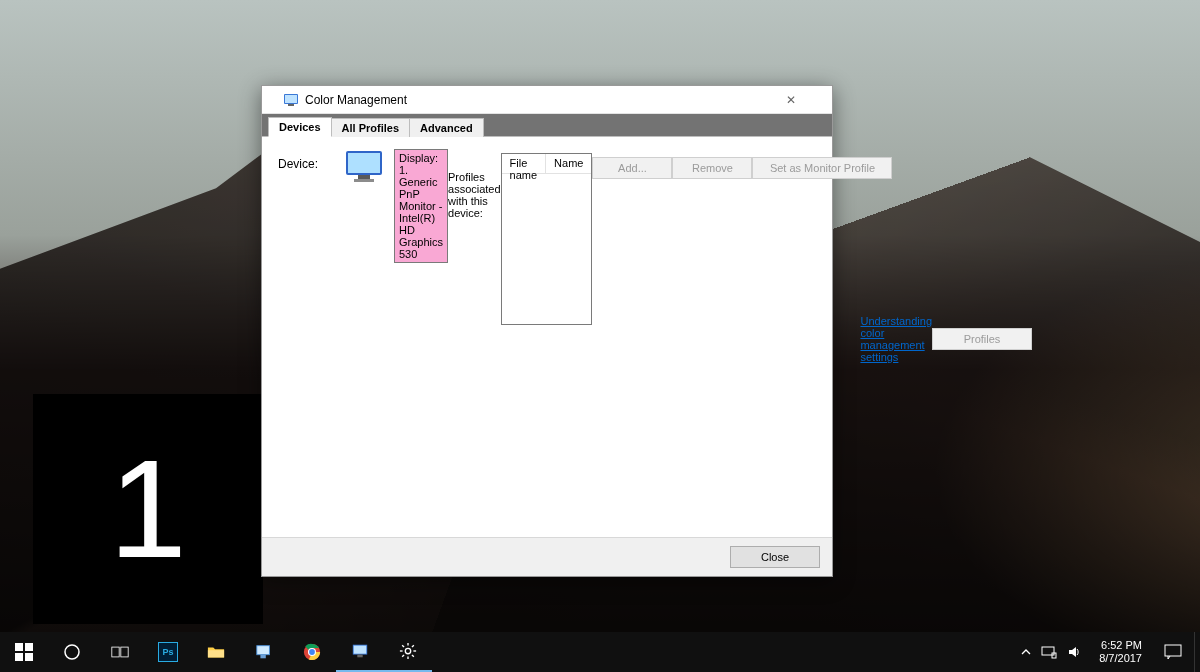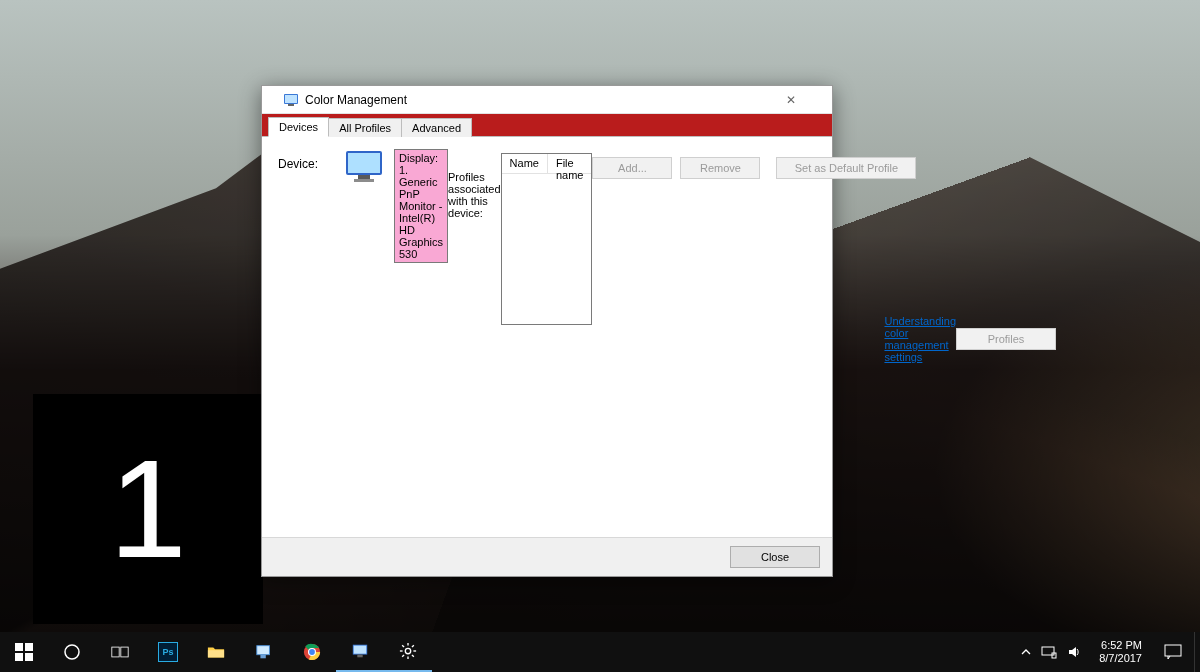--- a/index.html
+++ b/index.html
@@ -34,21 +34,21 @@
     background: #fff; border: 1px solid #999; box-shadow: 0 4px 20px rgba(0,0,0,0.45);
     display:flex; flex-direction:column;
   }
   .titlebar {
     height: 28px; display:flex; align-items:center; padding:0 21px;
     border-bottom: 1px solid #e3e3e3; background:#fff;
   }
   .titlebar .tico { width:16px; height:16px; margin-right:6px; }
   .titlebar .title { flex:1; color:#000; font-size:12px; }
   .titlebar .closex { width:40px; text-align:center; color:#666; font-family: sans-serif; cursor:default; }
-  .tabstrip { display:flex; align-items:flex-end; gap:0; padding: 2px 6px 0 6px; border-bottom:1px solid #bdbdbd; background:#b91c1c;}
+  .tabstrip { display:flex; align-items:flex-end; gap:0; padding: 2px 6px 0 6px; border-bottom:1px solid #bdbdbd; background:#737373;font-weight:bold;}
   .tab {
     padding: 3px 10px; font-size:11px; border:1px solid #bdbdbd; border-bottom:none;
     background:#f0f0f0; margin-right:-1px; position:relative; top:1px;
   }
   .tab.active { background:#fff; top:1px; z-index:2; border-bottom:1px solid #fff;}
   .body { flex:1; padding: 12px 16px 8px 16px; display:flex; flex-direction:row; }
   .row { display:flex; align-items:flex-start; gap:10px; }
   .row .label { width:56px; padding-top:8px; text-decoration: underline dotted transparent; }
   .moni-ico { width:40px; height:34px; }
   .device-select {
@@ -68,21 +68,21 @@
     left:-14px; top:-12px; width:170px; height:42px; pointer-events:none;
   }
   .section-label { margin-top:22px; font-size:11px; }
   .listbox {
     margin-top:4px; height:172px; border:1px solid #7a7a7a; background:#fff;
   }
   .listhead { display:flex; height:20px; border-bottom:1px solid #e2e2e2; font-size:11px; }
   .listhead .col { padding:3px 8px; border-right:1px solid #e2e2e2; background:#fff; }
   .listhead .col:first-child { width:62%; }
   .listhead .col:last-child { flex:1; border-right:none; }
-  .btn-row { display:flex; gap:8px; margin-top:8px; }
+  .btn-row { display:flex; margin-top:8px; }
   .btn-row .spacer { flex:1; }
   .hr { border:none; border-top:1px solid #d8d8d8; margin:14px -16px 10px -16px; }
   .link { color:#0066cc; text-decoration:underline; font-size:11px; }
   .dlg-footer {
     border-top:1px solid #d8d8d8; padding:8px 12px; display:flex; justify-content:flex-end; background:#f0f0f0;
   }
 
   
   #taskbar {
     position:absolute; left:0; bottom:0; width:100%; height:40px; background:#101010;
@@ -142,30 +142,30 @@
         <div style="flex:1; display:flex; flex-direction:column;">
           <div class="device-select">
             <span>Display: 1. Generic PnP Monitor - Intel(R) HD Graphics 530</span>
           </div>
         </div>
       </div>
 
       <div class="section-label">Profiles associated with this device:</div>
       <div class="listbox">
         <div class="listhead">
+          <div class="col">File name</div>
           <div class="col">Name</div>
-          <div class="col">File name</div>
         </div>
       </div>
 
       <div class="btn-row">
         <button class="win-btn disabled" disabled="">Add...</button>
         <button class="win-btn disabled" disabled="">Remove</button>
         <div class="spacer"></div>
-        <button class="win-btn disabled" style="min-width:140px;" disabled="">Set as Default Profile</button>
+        <button class="win-btn disabled" style="min-width:140px;" disabled="">Set as Monitor Profile</button>
       </div>
 
       <hr class="hr">
 
       <div style="display:flex; align-items:center;">
         <a href="#" class="link">Understanding color management settings</a>
         <div class="spacer" style="flex:1;"></div>
         <button class="win-btn disabled" style="min-width:100px;" disabled="">Profiles</button>
       </div>
     </div>

